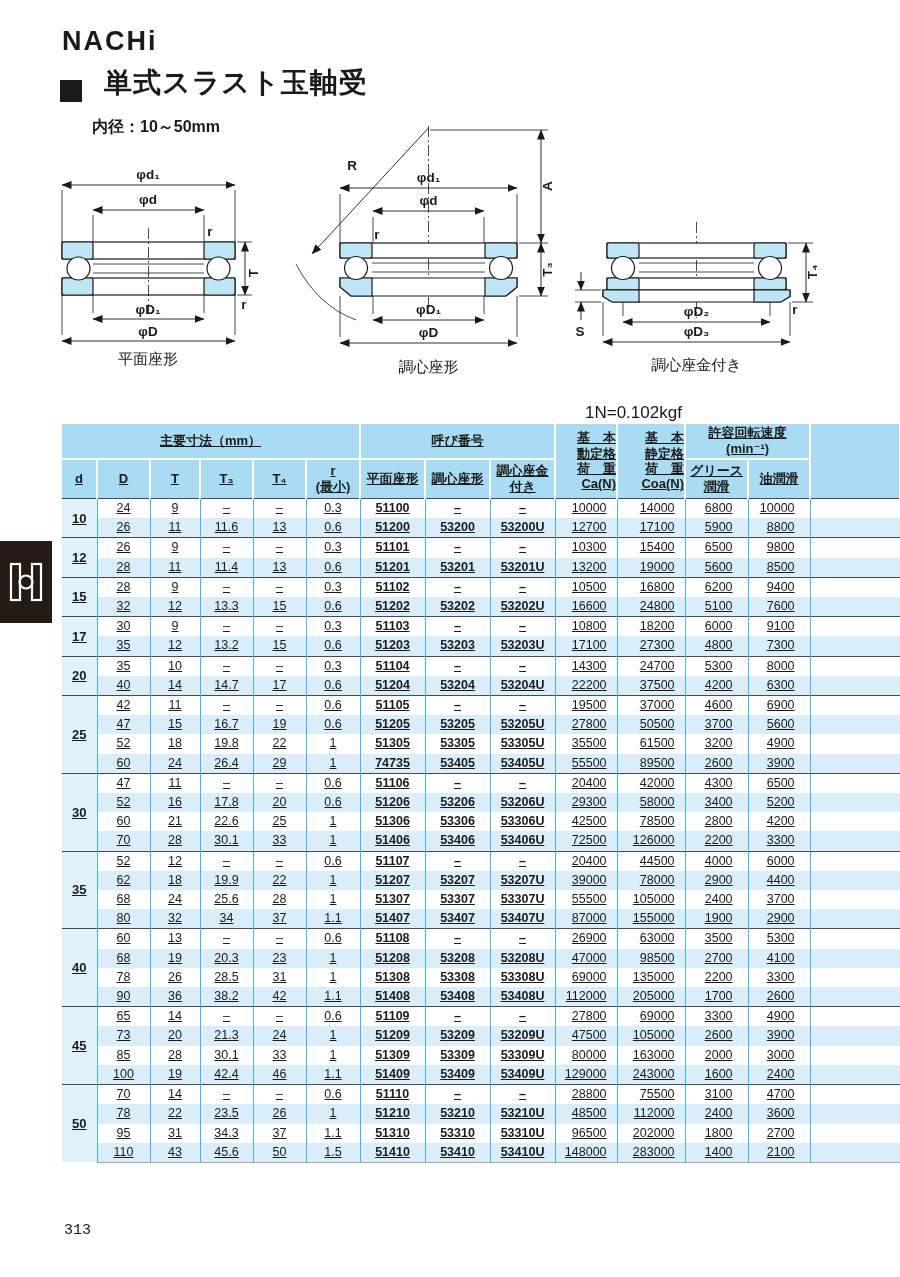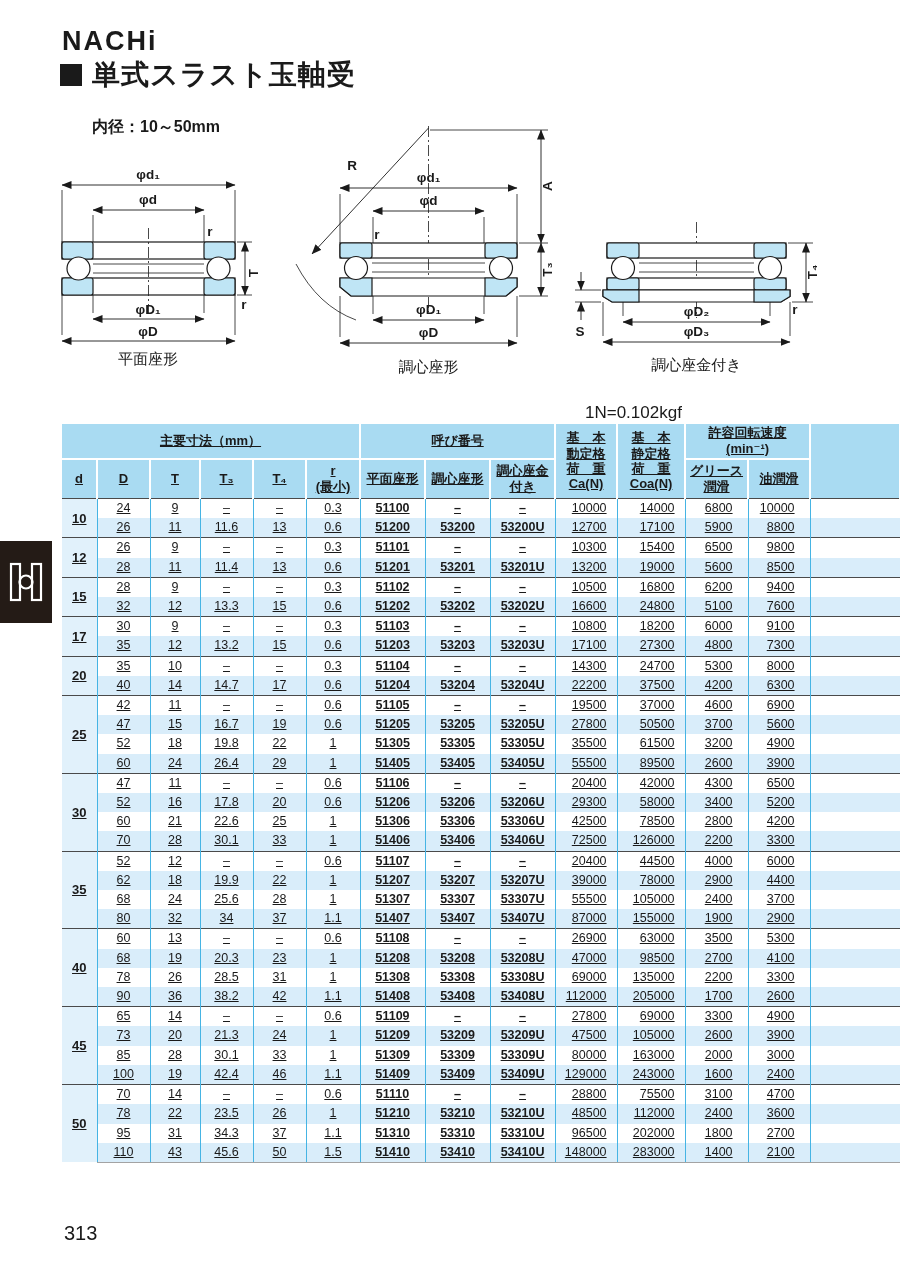--- a/index.html
+++ b/index.html
@@ -1,46 +1,46 @@
 <!DOCTYPE html>
 <html><head>
 <meta charset="utf-8">
 <style>
   html,body{margin:0;padding:0;background:#fff;}
   .sheet{position:relative;width:900px;height:1277px;background:#ffffff;overflow:hidden;
          font-family:"Liberation Sans","DejaVu Sans",sans-serif;color:#1a1a1a;}
   
   .brand{position:absolute;left:62px;top:26px;font-size:27px;font-weight:bold;letter-spacing:2px;}
-  .title-row{position:absolute;left:60px;top:56px;display:flex;align-items:center;gap:10px;}
+  .title-row{position:absolute;left:60px;top:64px;display:flex;align-items:flex-end;gap:22px;}
   .title-marker{width:22px;height:22px;background:#1a1a1a;}
   .page-title{font-size:28px;font-weight:bold;letter-spacing:1px;}
   .subtitle{position:absolute;left:92px;top:117px;font-size:16px;font-weight:bold;}
   .unit-note{position:absolute;left:585px;top:403px;font-size:17px;}
-  .page-number{position:absolute;left:64px;top:1222px;font-size:20px;}
+  .page-number{position:absolute;left:64px;top:1222px;font-size:15px;font-family:Liberation Mono, monospace;}
   
   .side-tab{position:absolute;left:0;top:541px;width:52px;height:82px;background:#241b16;
             display:flex;align-items:center;justify-content:center;}
   
   .diag{position:absolute;}
   .diag .part{fill:#ffffff;stroke:#1a1a1a;stroke-width:1.2;}
   .diag .blue{fill:#bfe5f5;stroke:#1a1a1a;stroke-width:1.2;}
   .diag .thin{stroke:#1a1a1a;stroke-width:0.8;fill:none;}
   .diag .dim{stroke:#1a1a1a;stroke-width:0.9;fill:none;}
   .diag .cl{stroke:#1a1a1a;stroke-width:0.8;stroke-dasharray:11 3 2 3;fill:none;}
   .diag text{font-family:"Liberation Sans","DejaVu Sans",sans-serif;font-size:13.5px;font-weight:bold;fill:#1a1a1a;}
   .diag text.cap{font-size:15px;font-weight:normal;}
   
   table.main{position:absolute;left:62px;top:424px;width:838px;border-collapse:collapse;
              table-layout:fixed;font-size:12.5px;text-decoration:underline;}
   table.main th{background:#a9dbf2;font-weight:bold;white-space:pre-line;vertical-align:middle;
                 text-align:center;border:2px solid #ffffff;border-top:none;padding:1px 0;line-height:1.22;}
   table.main th:first-child{border-left:none;}
   table.main thead tr:nth-child(1) th{height:32px;font-size:13px;}
   table.main thead tr:nth-child(2) th{height:36px;font-size:13px;border-bottom:1.5px solid #4a4a4a;}
-  table.main th.load{font-size:12px;line-height:1.18;border-bottom:1.5px solid #4a4a4a;}
+  table.main th.load{font-size:12px;line-height:1.18;border-bottom:1.5px solid #4a4a4a;text-align:right;}
   table.main th.empty-h{border-bottom:1.5px solid #4a4a4a;}
   table.main tbody td{height:19.2px;line-height:19.2px;padding:0;text-align:center;
                       border-left:1px solid #45b4e4;background:#ffffff;}
   table.main tbody tr.alt td{background:#d9edfa;}
   table.main tbody td.dcol{border-left:none;font-weight:bold;font-size:13px;background:#e1f1fb;}
   table.main tbody tr.group-start td{border-top:1.5px solid #4a4a4a;}
   table.main tbody tr:last-child td{border-bottom:1px solid #a3a3a3;}
   table.main tbody td.c5,table.main tbody td.c6,table.main tbody td.c7{font-weight:bold;}
   table.main tbody td.c8,table.main tbody td.c9{text-align:right;padding-right:10px;}
   table.main tbody td.c10,table.main tbody td.c11{text-align:right;padding-right:15px;}
@@ -447,21 +447,21 @@
           <td class="c10">3200</td>
           <td class="c11">4900</td>
           <td class="c12"></td>
         </tr>
         <tr class="alt">
           <td class="c0">60</td>
           <td class="c1">24</td>
           <td class="c2">26.4</td>
           <td class="c3">29</td>
           <td class="c4">1</td>
-          <td class="c5">51405</td>
+          <td class="c5">74735</td>
           <td class="c6">53405</td>
           <td class="c7">53405U</td>
           <td class="c8">55500</td>
           <td class="c9">89500</td>
           <td class="c10">2600</td>
           <td class="c11">3900</td>
           <td class="c12"></td>
         </tr>
         <tr class="group-start">
           <td rowspan="4" class="dcol">30</td>

